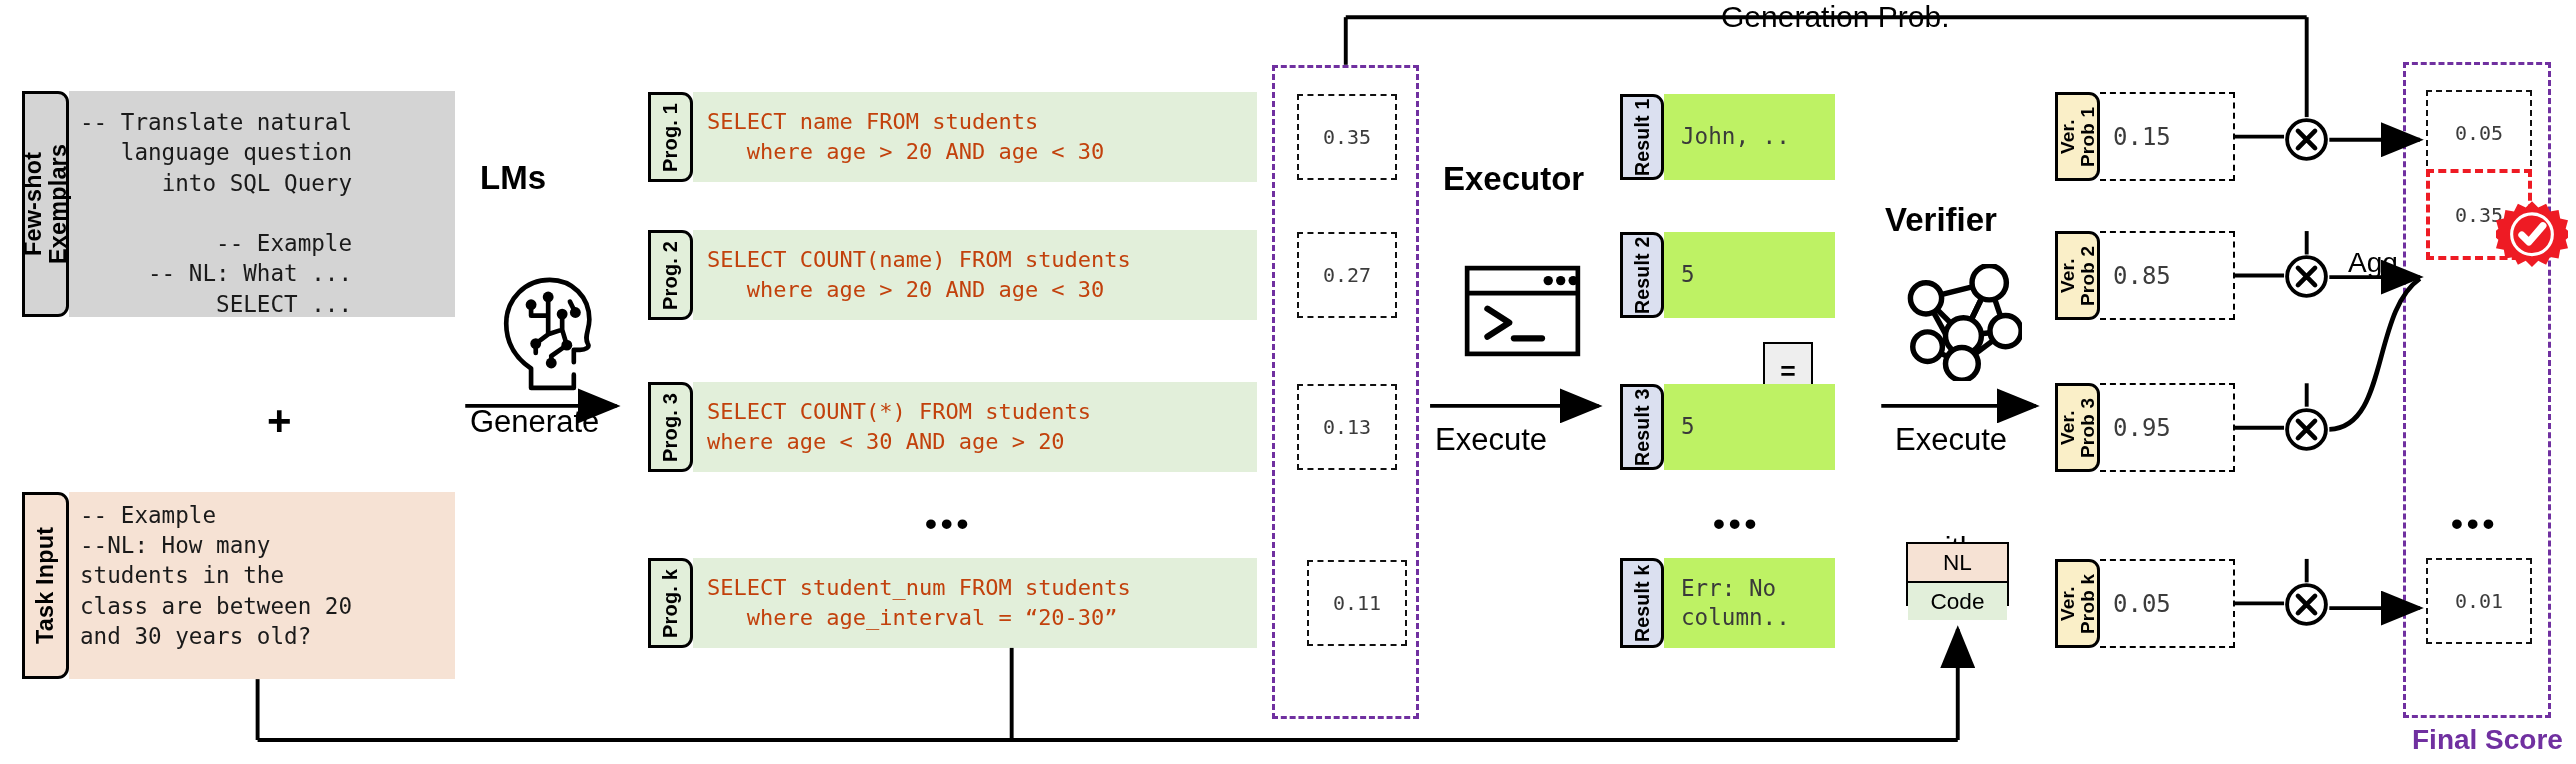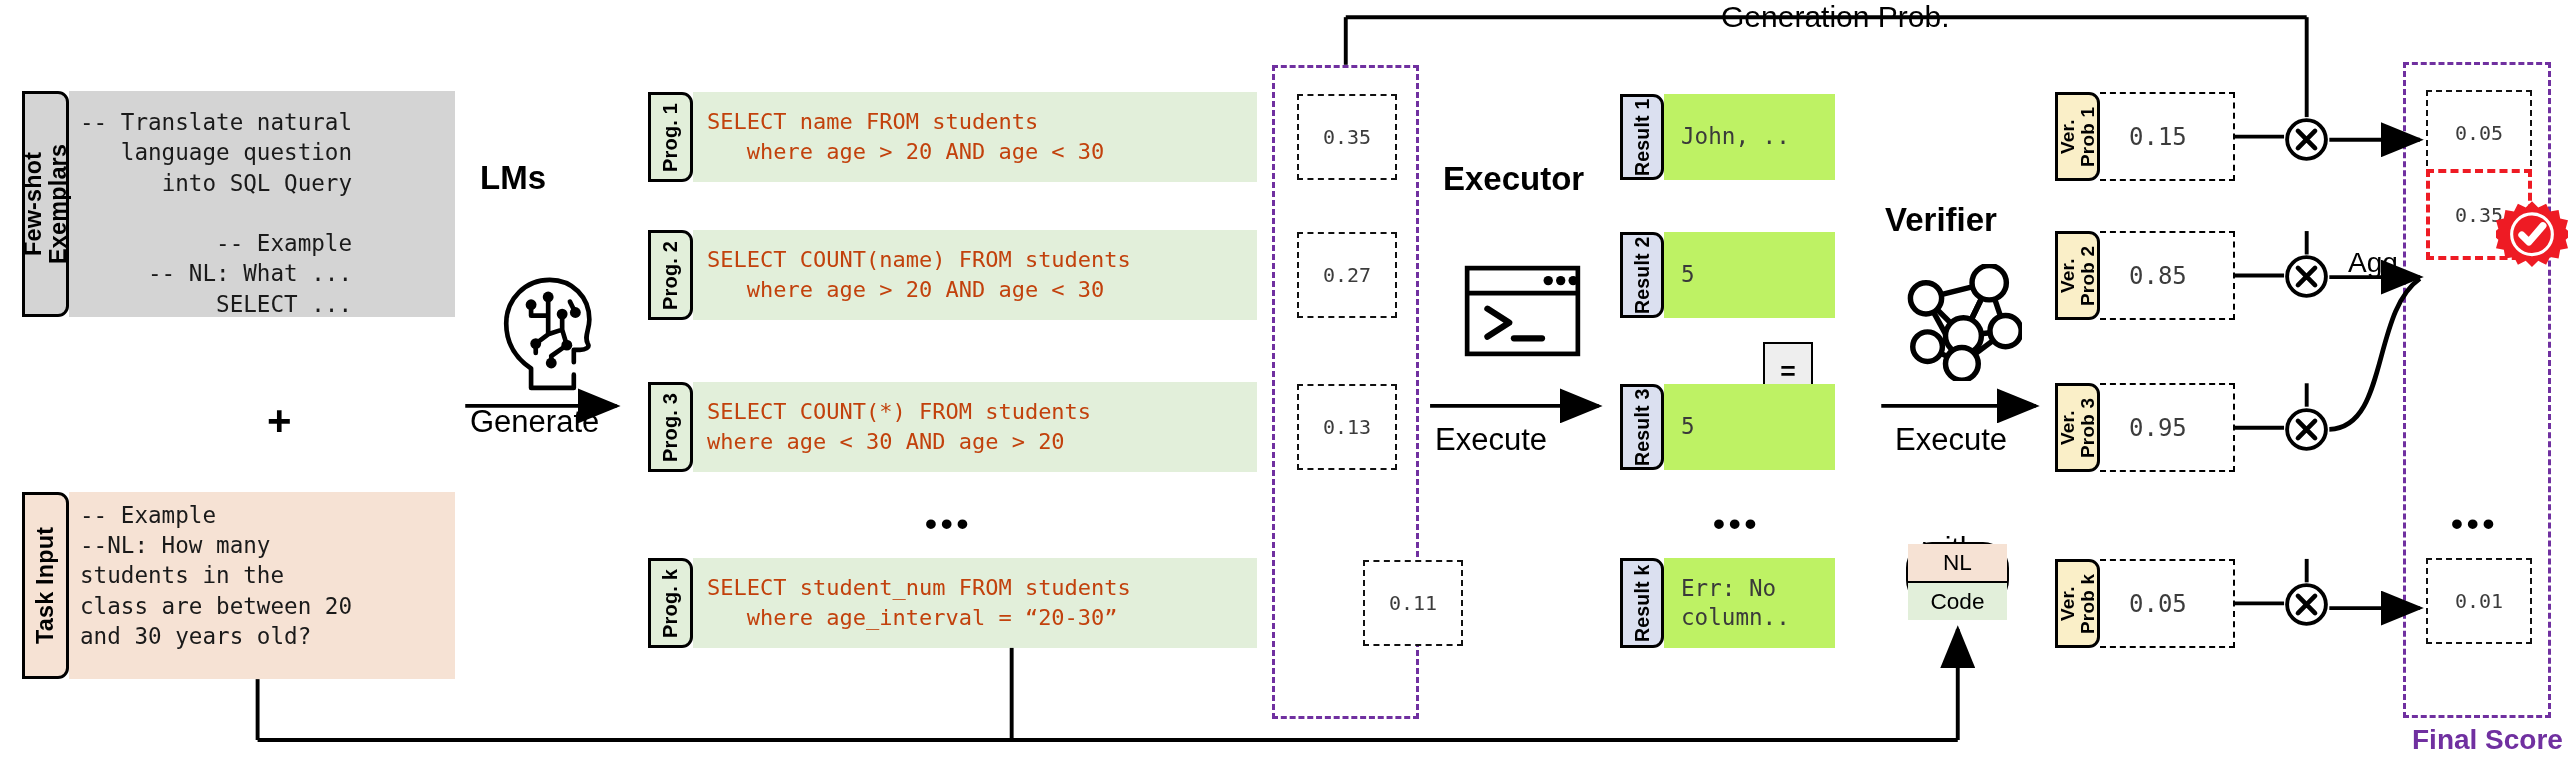--- a/index.html
+++ b/index.html
@@ -29,21 +29,21 @@
   .prog .body{background:#e2efda;color:#c2410c;font-size:22px;line-height:1.38;padding-left:14px;}
 
   
   .res .tab{background:#dbe0f0;font-size:19.5px;width:44px;}
   .res .body{background:#bef264;color:#3a3a3a;font-size:22.6px;line-height:1.3;padding-left:17px;}
 
   
   .vp{position:absolute;display:flex;align-items:stretch;}
   .vp .tab{background:#faefc8;font-size:19px;width:45px;border-radius:11px 0 0 11px;}
   .vp .val{flex:1;border:2.3px dashed #000;border-left:none;background:#fff;
-           display:flex;align-items:center;padding-left:29px;box-sizing:border-box;
+           display:flex;align-items:center;padding-left:13px;box-sizing:border-box;
            font-family:"DejaVu Sans Mono","Liberation Mono",monospace;
            font-size:24px;color:#3c3c3c;}
 
   
   .cell{position:absolute;border:2.3px dashed #111;background:#fff;
         display:flex;align-items:center;justify-content:center;
         font-family:"DejaVu Sans Mono","Liberation Mono",monospace;
         font-size:20px;color:#3c3c3c;box-sizing:border-box;}
   .cell.hl{border:4.7px dashed #ee1b24;}
 
@@ -143,21 +143,21 @@
   <div class="tab">Prog. k</div>
   <div class="body">SELECT student_num FROM students
    where age_interval = “20-30”</div>
 </div>
 
 <div class="purpleframe" style="left:1272px;top:65px;width:147px;height:654px;"></div>
 
 <div class="cell" style="left:1297px;top:94px;width:100px;height:86px;">0.35</div>
 <div class="cell" style="left:1297px;top:232px;width:100px;height:86px;">0.27</div>
 <div class="cell" style="left:1297px;top:384px;width:100px;height:86px;">0.13</div>
-<div class="cell" style="left:1363px;top:560px;width:100px;height:86px;">0.11</div>
+<div class="cell" style="left:1307px;top:560px;width:100px;height:86px;">0.11</div>
 
 <div class="txt" style="left:1721px;top:0px;font-size:30px;">Generation Prob.</div>
 
 <div class="txt bold" style="left:1443px;top:160px;font-size:33px;">Executor</div>
 
 <div class="abs" style="left:1464px;top:265px;">
   <svg width="117" height="92" viewBox="0 0 150 118">
     <rect x="4" y="4" width="142" height="110" fill="#fff" stroke="#000" stroke-width="6"></rect>
     <line x1="4" y1="36" x2="146" y2="36" stroke="#000" stroke-width="6"></line>
     <g fill="#000">
@@ -222,21 +222,21 @@
       <circle cx="34" cy="106" r="19"></circle>
         <circle cx="78" cy="128" r="21"></circle>
     </g>
   </svg>
 </div>
 
 <div class="txt" style="left:1895px;top:422px;font-size:31px;">Execute</div>
 
 <div class="txt" style="left:1923px;top:495px;font-size:30px;margin-top:36px;">with</div>
 
-<div class="nlcode" style="left:1906px;top:542px;width:103px;height:64px;border-radius:26px;">
+<div class="nlcode" style="left:1906px;top:542px;width:103px;height:64px;">
   <div class="nl" style="height:39px;">NL</div>
   <div class="code" style="height:37px;">Code</div>
 </div>
 
 <div class="vp" style="left:2055px;top:92px;width:180px;height:89px;">
   <div class="tab">Ver. Prob 1</div>
   <div class="val">0.15</div>
 </div>
 <div class="vp" style="left:2055px;top:231px;width:180px;height:89px;">
   <div class="tab">Ver. Prob 2</div>

